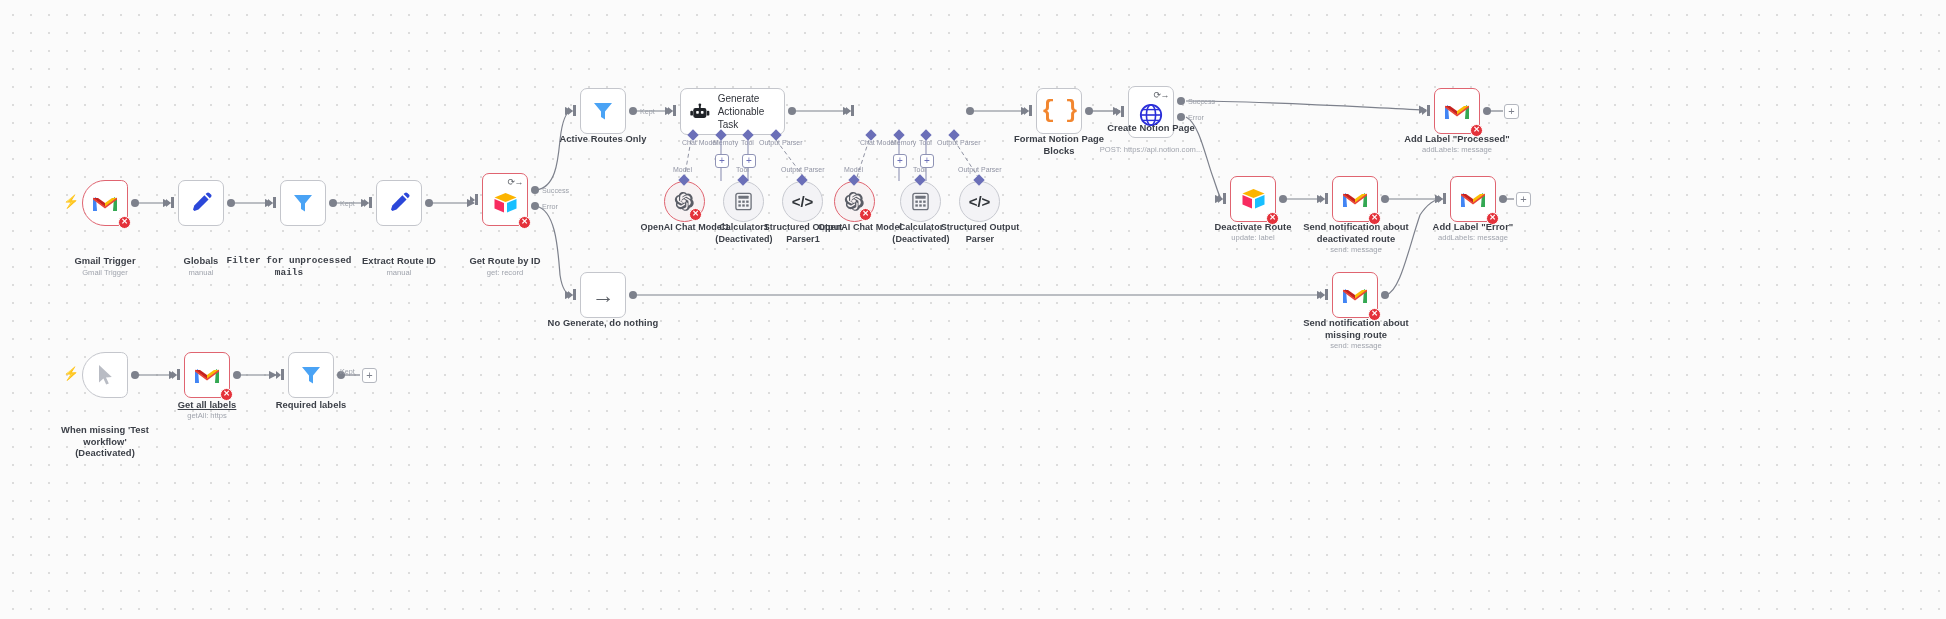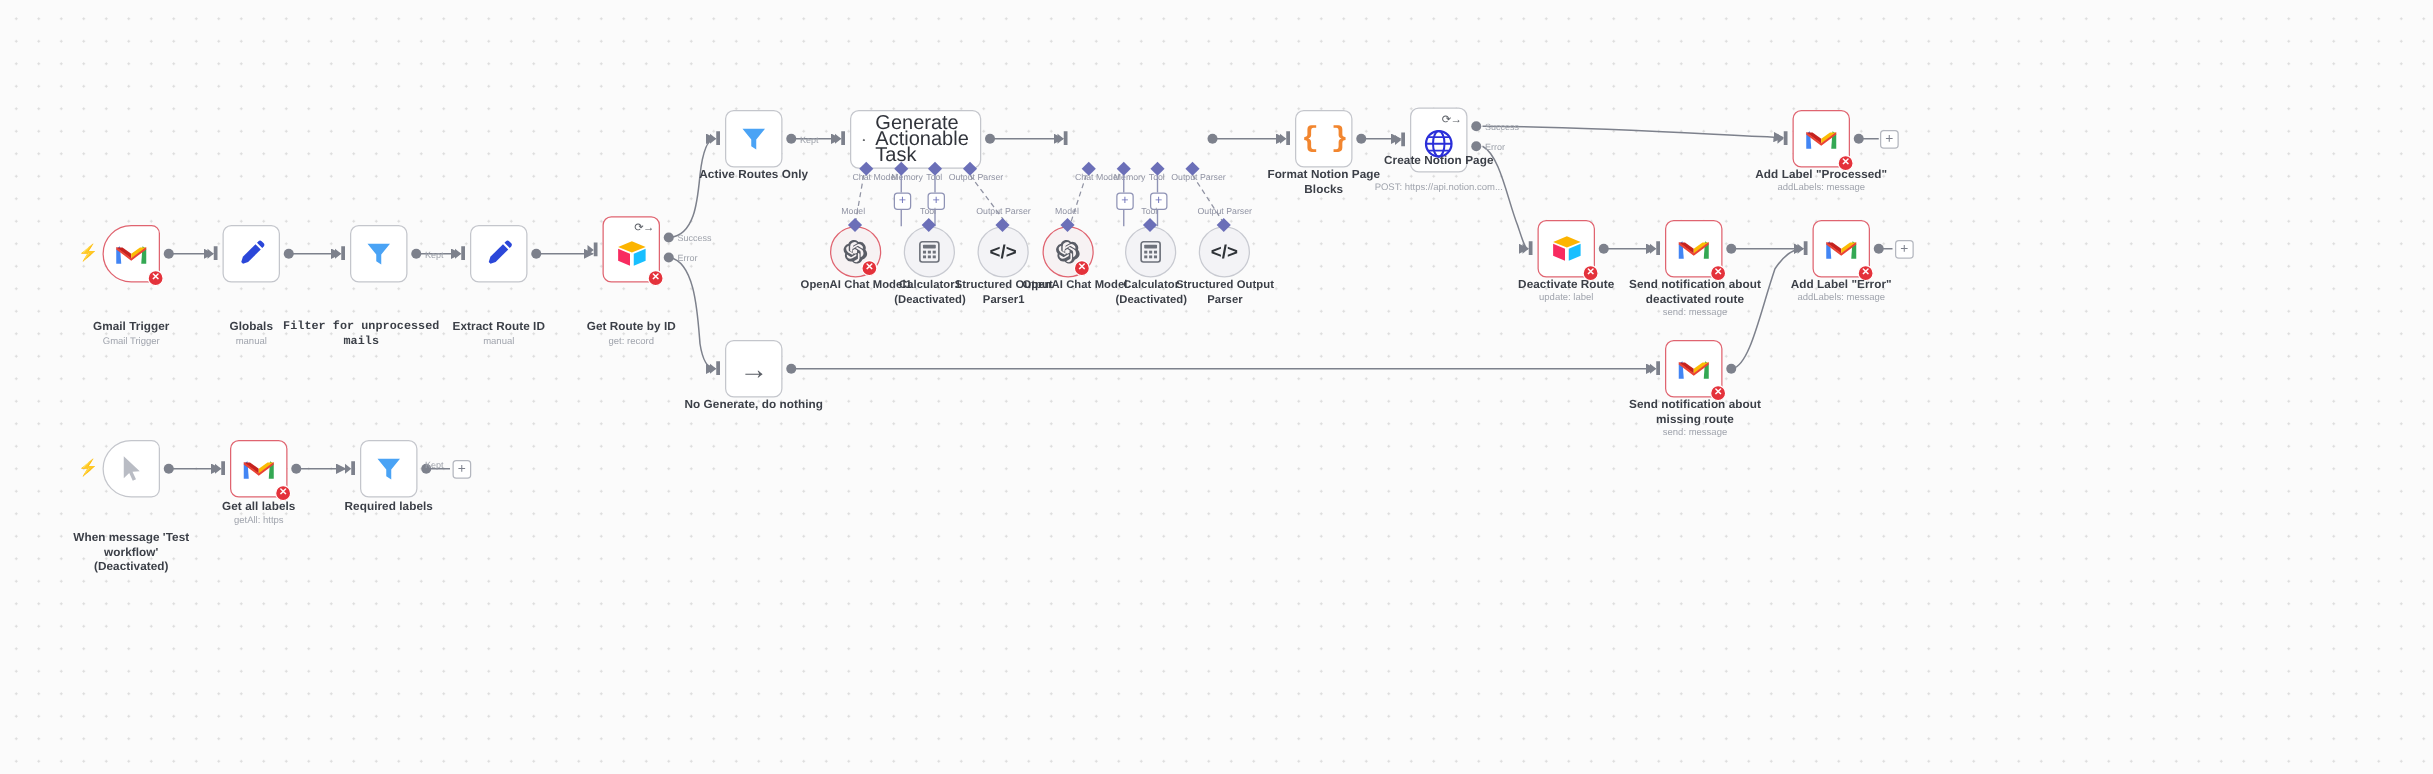--- a/index.html
+++ b/index.html
@@ -166,21 +166,21 @@
   .airtable { width: 25px; height: 22px; }
   .robot { width: 24px; height: 20px; }
   .braces { font-size: 23px; color: #f2862f; font-weight: bold; letter-spacing: -2px; font-family: "Liberation Mono", monospace; }
   .globe { width: 26px; height: 26px; }
   .arrow-np { font-size: 23px; color: #5c6067; line-height: 23px; }
   .cursor { width: 22px; height: 24px; }
   .code-tag { font-size: 15px; color: #2f3338; font-weight: bold; font-family: "Liberation Sans", sans-serif; }
   .calc { width: 19px; height: 19px; }
   .oai { width: 21px; height: 21px; }
   .agent-title {
-    font-size: 16px;
+    font-size: 10px;
     line-height: 13px;
     color: #31343b;
     white-space: pre-line;
     text-align: left;
   }
 </style>
 </head>
 <body>
 
 <div id="canvas">
@@ -555,38 +555,38 @@
   <div class="caption" style="left:1288px; top:317px; width:136px;">Send notification about
 missing route</div>
   <div class="subcaption" style="left:1288px; top:341px; width:136px;">send: message</div>
 
   <div class="node trigger-shape" style="left:82px; top:352px; width:46px; height:46px;">
     <svg class="ico cursor" viewBox="0 0 22 24">
       <path d="M5 2 L5 19.5 L9.4 15.4 L12.2 21.6 L14.8 20.4 L12 14.4 L17.8 14 Z" fill="#b9bcc4"></path>
     </svg>
   </div>
   <div class="port-out" style="left:131px; top:371px;"></div>
-  <div class="caption" style="left:32px; top:424px; width:146px;">When message 'Test
+  <div class="caption" style="left:32px; top:424px; width:146px;">When missing 'Test
 workflow'
 (Deactivated)</div>
 
   <div class="node err" style="left:184px; top:352px; width:46px; height:46px;">
     <svg class="ico gmail-m" viewBox="0 0 52 40">
       <path d="M4 36 L4 10 L26 26 L48 10 L48 36 Z" fill="#fff"></path>
       <path d="M2 36 L2 12 L8 8 L10 36 Z" fill="#4285F4"></path>
       <path d="M42 36 L44 8 L50 12 L50 36 Z" fill="#34A853"></path>
       <path d="M2 10 L26 28 L26 20 L12 10 Z" fill="#C5221F"></path>
       <path d="M50 10 L26 28 L26 20 L40 10 Z" fill="#FBBC04"></path>
       <path d="M2 9 L2 13 L26 31 L50 13 L50 9 L26 27 Z" fill="#EA4335"></path>
     </svg>
     <div class="badge-disabled">✕</div>
   </div>
   <div class="port-in" style="left:177px; top:369px;"></div>
   <div class="port-out" style="left:233px; top:371px;"></div>
-  <div class="caption" style="left:134px; top:399px; width:146px;">Get all labels</div>
+  <div class="caption" style="left:134px; top:399px; width:146px;text-decoration:underline;">Get all labels</div>
   <div class="subcaption" style="left:134px; top:411px; width:146px;">getAll: https</div>
 
   <div class="node" style="left:288px; top:352px; width:46px; height:46px;">
     <svg class="ico funnel" viewBox="0 0 24 24">
       <path d="M3 4 H21 L14 12.5 V20.5 L10 18 V12.5 Z" fill="#4aa3f5"></path>
     </svg>
   </div>
   <div class="port-in" style="left:281px; top:369px;"></div>
   <div class="port-out" style="left:337px; top:371px;"></div>
   <div class="port-label" style="left:340px; top:367px;">Kept</div>

